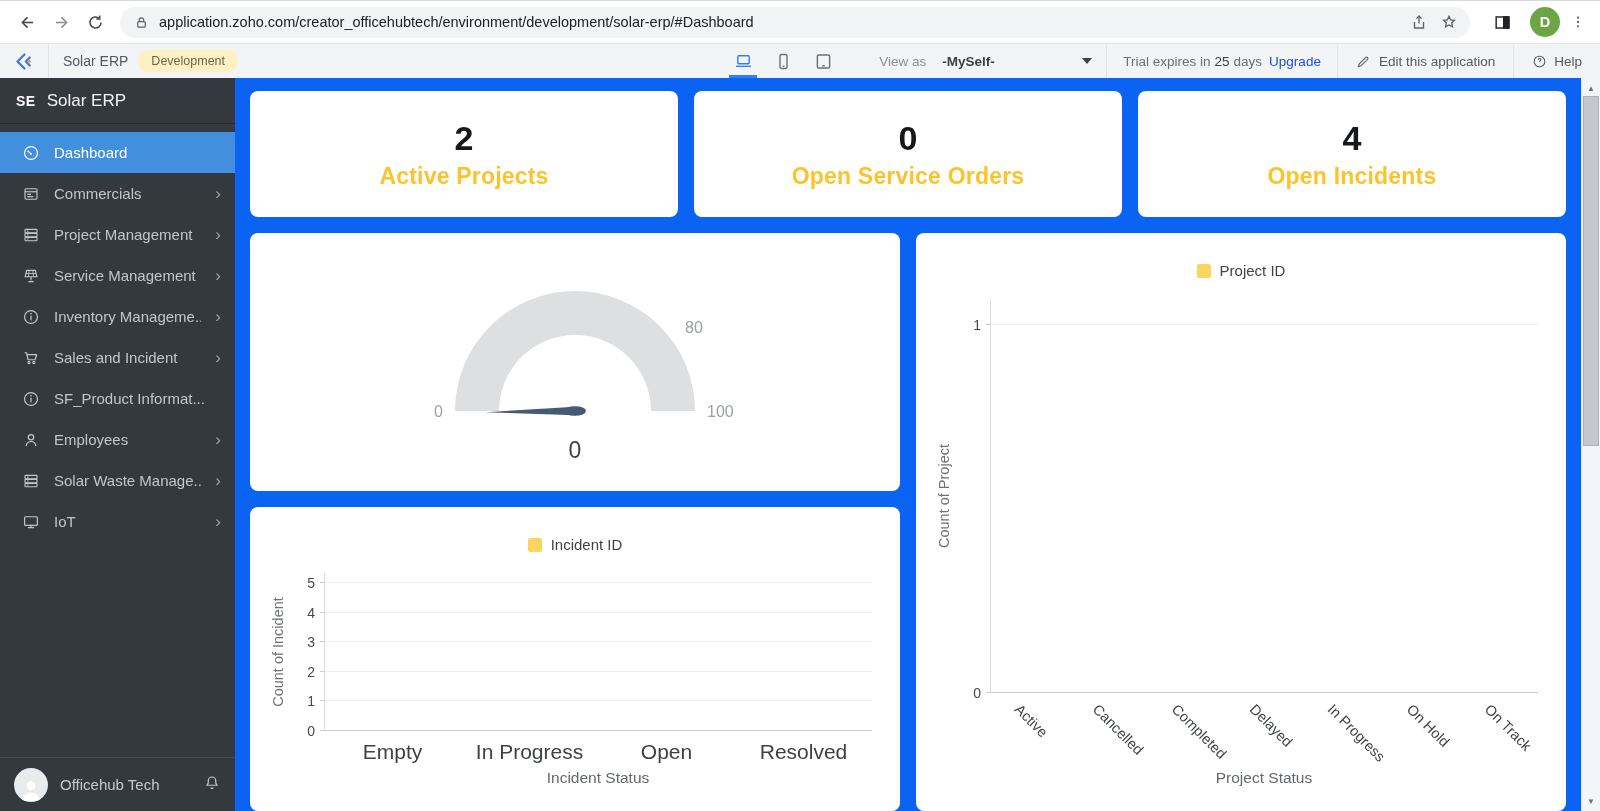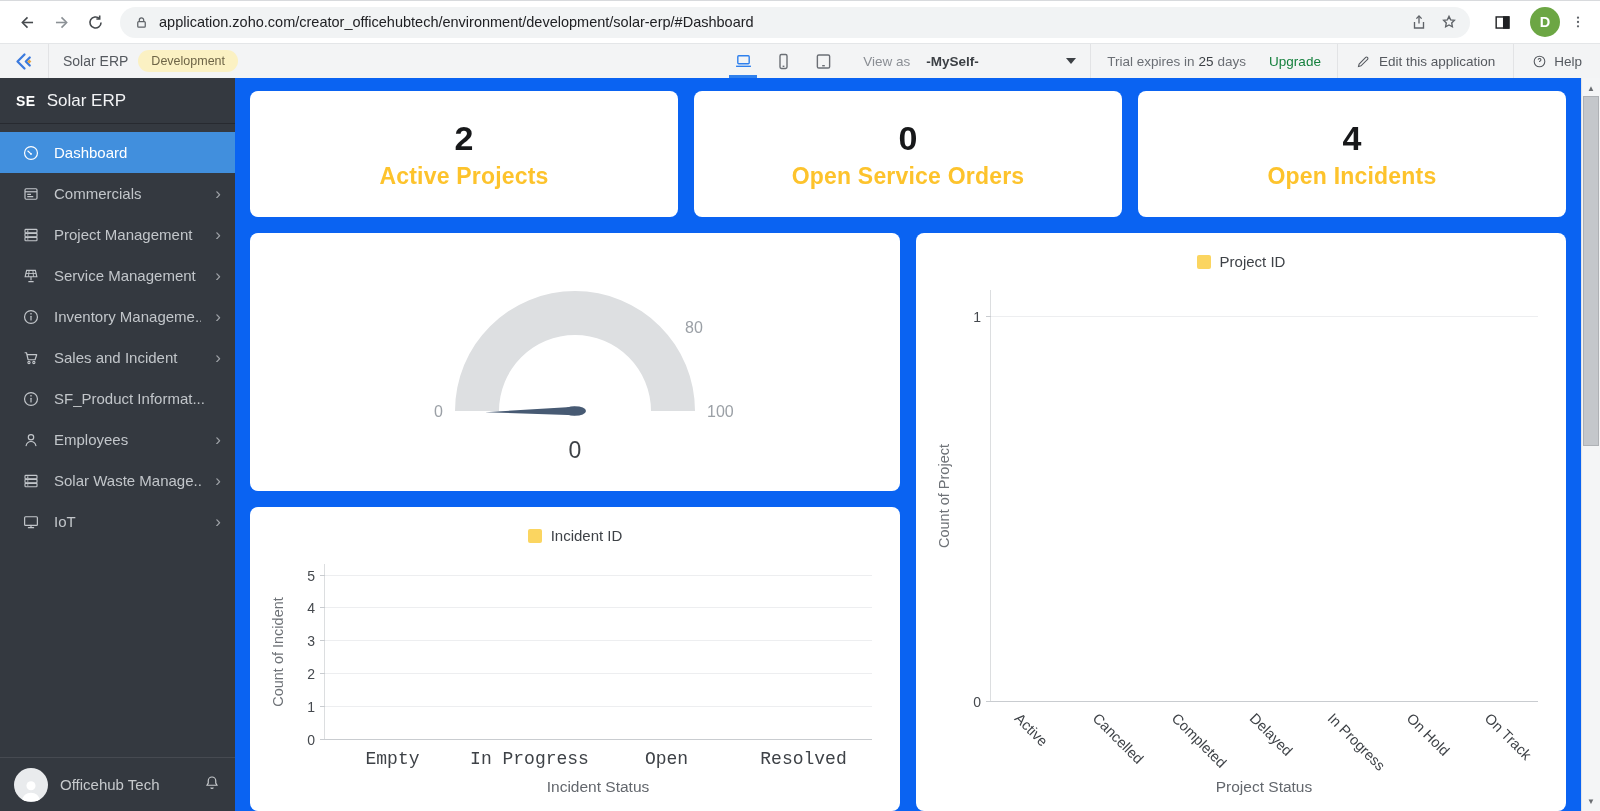--- a/index.html
+++ b/index.html
@@ -35,21 +35,21 @@
   .device-btn svg { width:21px; height:21px; }
   .device-btn.active { color:#2F80ED; }
   .device-btn.active::after { content:""; position:absolute; bottom:0; left:4px; right:4px; height:3px; background:#2F80ED; }
   .zoho-right { margin-left:auto; display:flex; align-items:center; height:100%; }
   .view-as-label { color:#8A8E94; margin-right:16px; }
   .view-as-select { width:150px; display:flex; align-items:center; justify-content:space-between; color:#3C4045; font-weight:bold; margin-right:14px; }
   .caret { width:0; height:0; border-left:5px solid transparent; border-right:5px solid transparent; border-top:6px solid #3C4045; }
   .vdiv { width:1px; height:100%; background:#E2E3E5; }
   .trial-box { padding:0 16px; display:flex; align-items:center; gap:4px; height:100%; }
   .trial-days { color:#3C4045; font-weight:normal; }
-  .upgrade-link { color:#15803d; margin-left:19px; }
+  .upgrade-link { color:#1d4ed8; margin-left:3px; }
   .edit-btn { padding:0 18px; display:flex; align-items:center; gap:8px; height:100%; color:#55595F; }
   .edit-btn svg, .help-btn svg { width:15px; height:15px; }
   .help-btn { padding:0 18px; display:flex; align-items:center; gap:7px; height:100%; color:#55595F; }
 
   
   .app { display:flex; height:733px; }
 
   
   .sidebar { width:235px; background:#343940; display:flex; flex-direction:column; flex:none; }
   .sidebar-header { height:46px; flex:none; display:flex; align-items:center; padding:0 16px; gap:11px; border-bottom:1px solid rgba(0,0,0,0.25); }
@@ -78,38 +78,38 @@
   .row2 { flex:1; display:flex; gap:16px; min-height:0; }
   .col-left { flex:1; display:flex; flex-direction:column; gap:16px; min-width:0; }
   .col-right { flex:1; display:flex; min-width:0; }
   .card { background:#fff; border-radius:8px; }
 
   
   .gauge-card { height:258px; flex:none; display:flex; flex-direction:column; align-items:center; justify-content:center; }
   .gauge-value { font-size:23px; color:#3E4247; margin-top:8px; }
 
   
-  .chart-card { flex:1; display:flex; flex-direction:column; min-height:0; overflow:hidden; padding:3px 16px; }
+  .chart-card { flex:1; display:flex; flex-direction:column; min-height:0; overflow:hidden; padding:12px 16px; }
   .legend-row { flex:none; display:flex; align-items:center; justify-content:center; gap:9px; padding:17px 0 6px 0; font-size:15px; color:#3E4247; }
   .legend-swatch { width:14px; height:14px; border-radius:2px; }
   .chart-grid { flex:1; display:grid; grid-template-columns:24px 34px 1fr; grid-template-rows:1fr auto auto; min-height:0; padding:14px 12px 0 0; }
   .ylabel-col { grid-column:1; grid-row:1; display:flex; align-items:center; justify-content:center; }
   .ylabel { transform:rotate(-90deg); white-space:nowrap; color:#6E7277; font-size:14.5px; }
   .yaxis { grid-column:2; grid-row:1; position:relative; }
   .ytick { position:absolute; right:9px; transform:translateY(50%); font-size:14px; color:#45494E; }
   .plot { grid-column:3; grid-row:1; position:relative; border-left:1px solid #DCDEE0; }
   .gridline { position:absolute; left:0; right:0; height:1px; background:#EDEEF0; }
   .gridline.baseline { background:#C9CCD0; }
   .tickmark { position:absolute; left:-5px; width:5px; height:1px; background:#C9CCD0; }
   .bars { position:absolute; left:0; right:0; top:0; bottom:0; display:flex; align-items:flex-end; }
   .bar-slot { flex:1; display:flex; justify-content:center; }
   .bar { width:50px; }
   .xticks { grid-column:3; grid-row:2; position:relative; }
   .xticks.flat { display:flex; height:34px; }
-  .xticks.flat .xtick { flex:1; text-align:center; padding-top:9px; font-size:18px; color:#3E4247;font-family:Liberation Mono, monospace; }
+  .xticks.flat .xtick { flex:1; text-align:center; padding-top:9px; font-size:21px; color:#3E4247; }
   .xticks.rotated { height:72px; }
   .xticks.rotated .xtick { position:absolute; top:8px; transform:translateX(-6px) rotate(45deg); transform-origin:0 0; white-space:nowrap; font-size:14.5px; color:#3E4247; }
   .xtitle { grid-column:3; grid-row:3; text-align:center; color:#63676D; font-size:15.5px; padding:4px 0 12px 0; }
 
   
   .scrollbar { width:19px; flex:none; background:#F4F5F6; border-left:1px solid #E3E4E6; position:relative; }
   .sb-arrow { position:absolute; left:0; right:0; height:16px; display:flex; align-items:center; justify-content:center; color:#6A6D71; font-size:8px; }
   .sb-arrow.up { top:2px; }
   .sb-arrow.down { bottom:2px; }
   .sb-thumb { position:absolute; left:1px; right:1px; top:18px; height:350px; background:#C4C7CB; border:1px solid #AEB1B5; }

